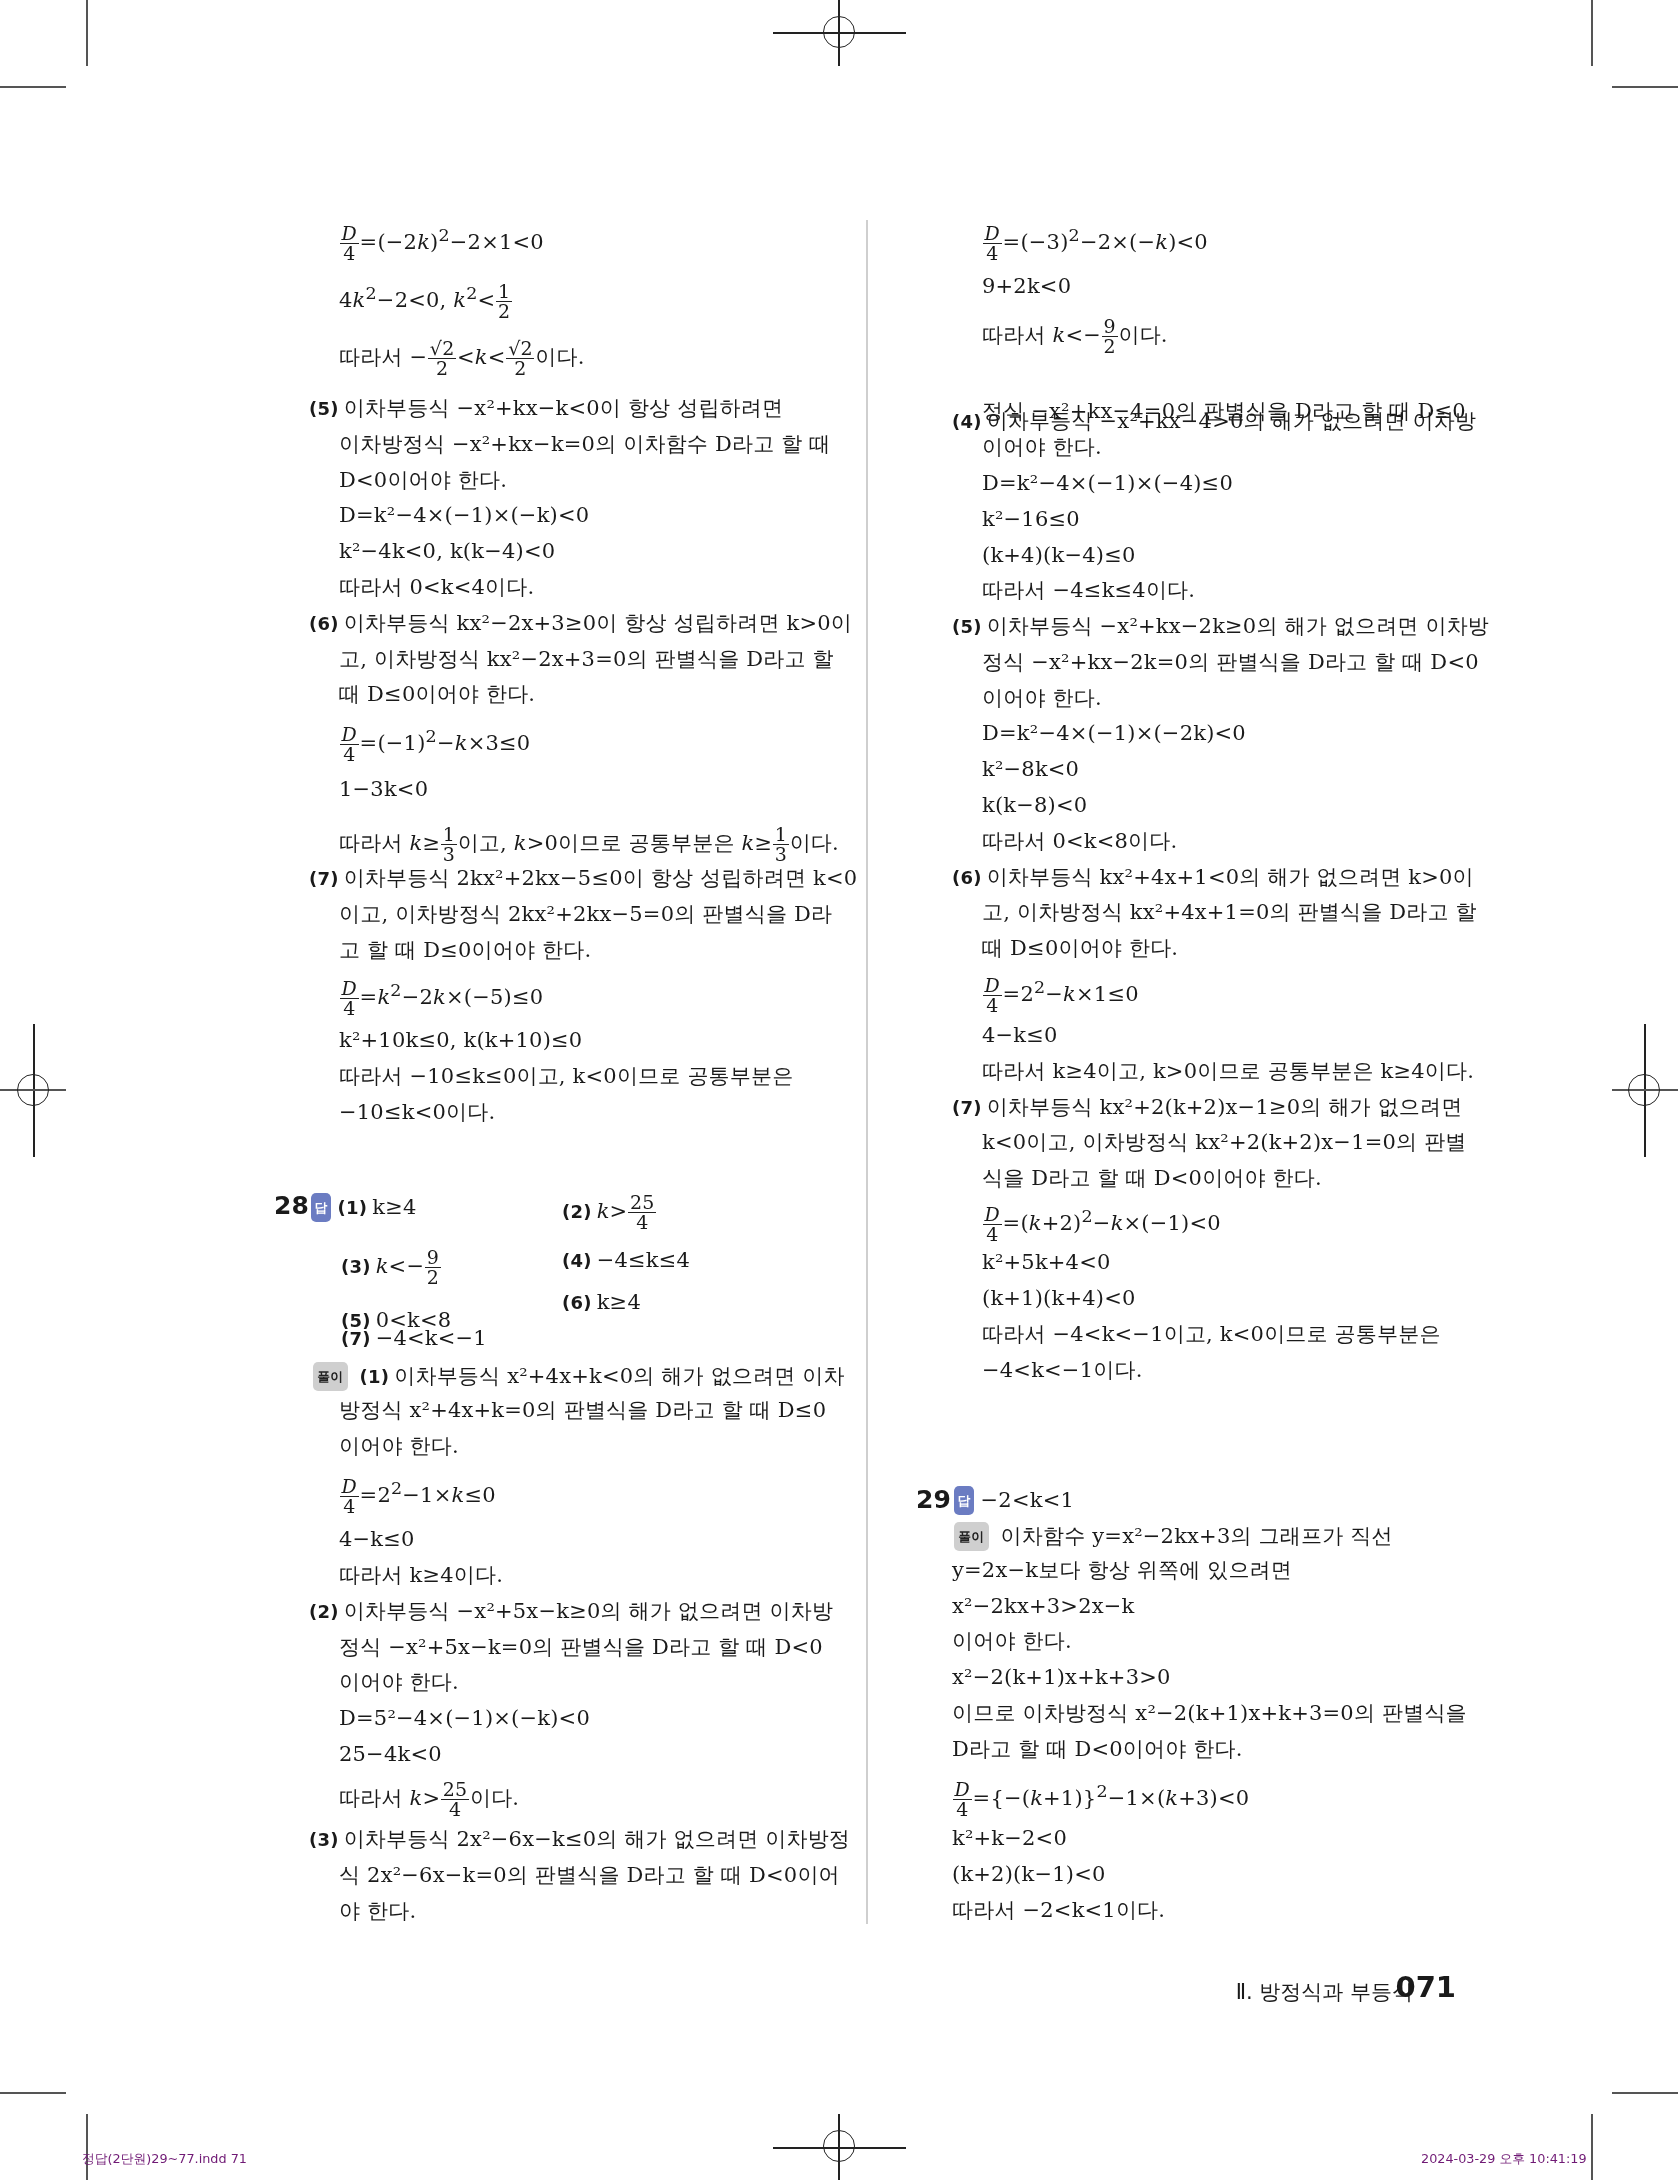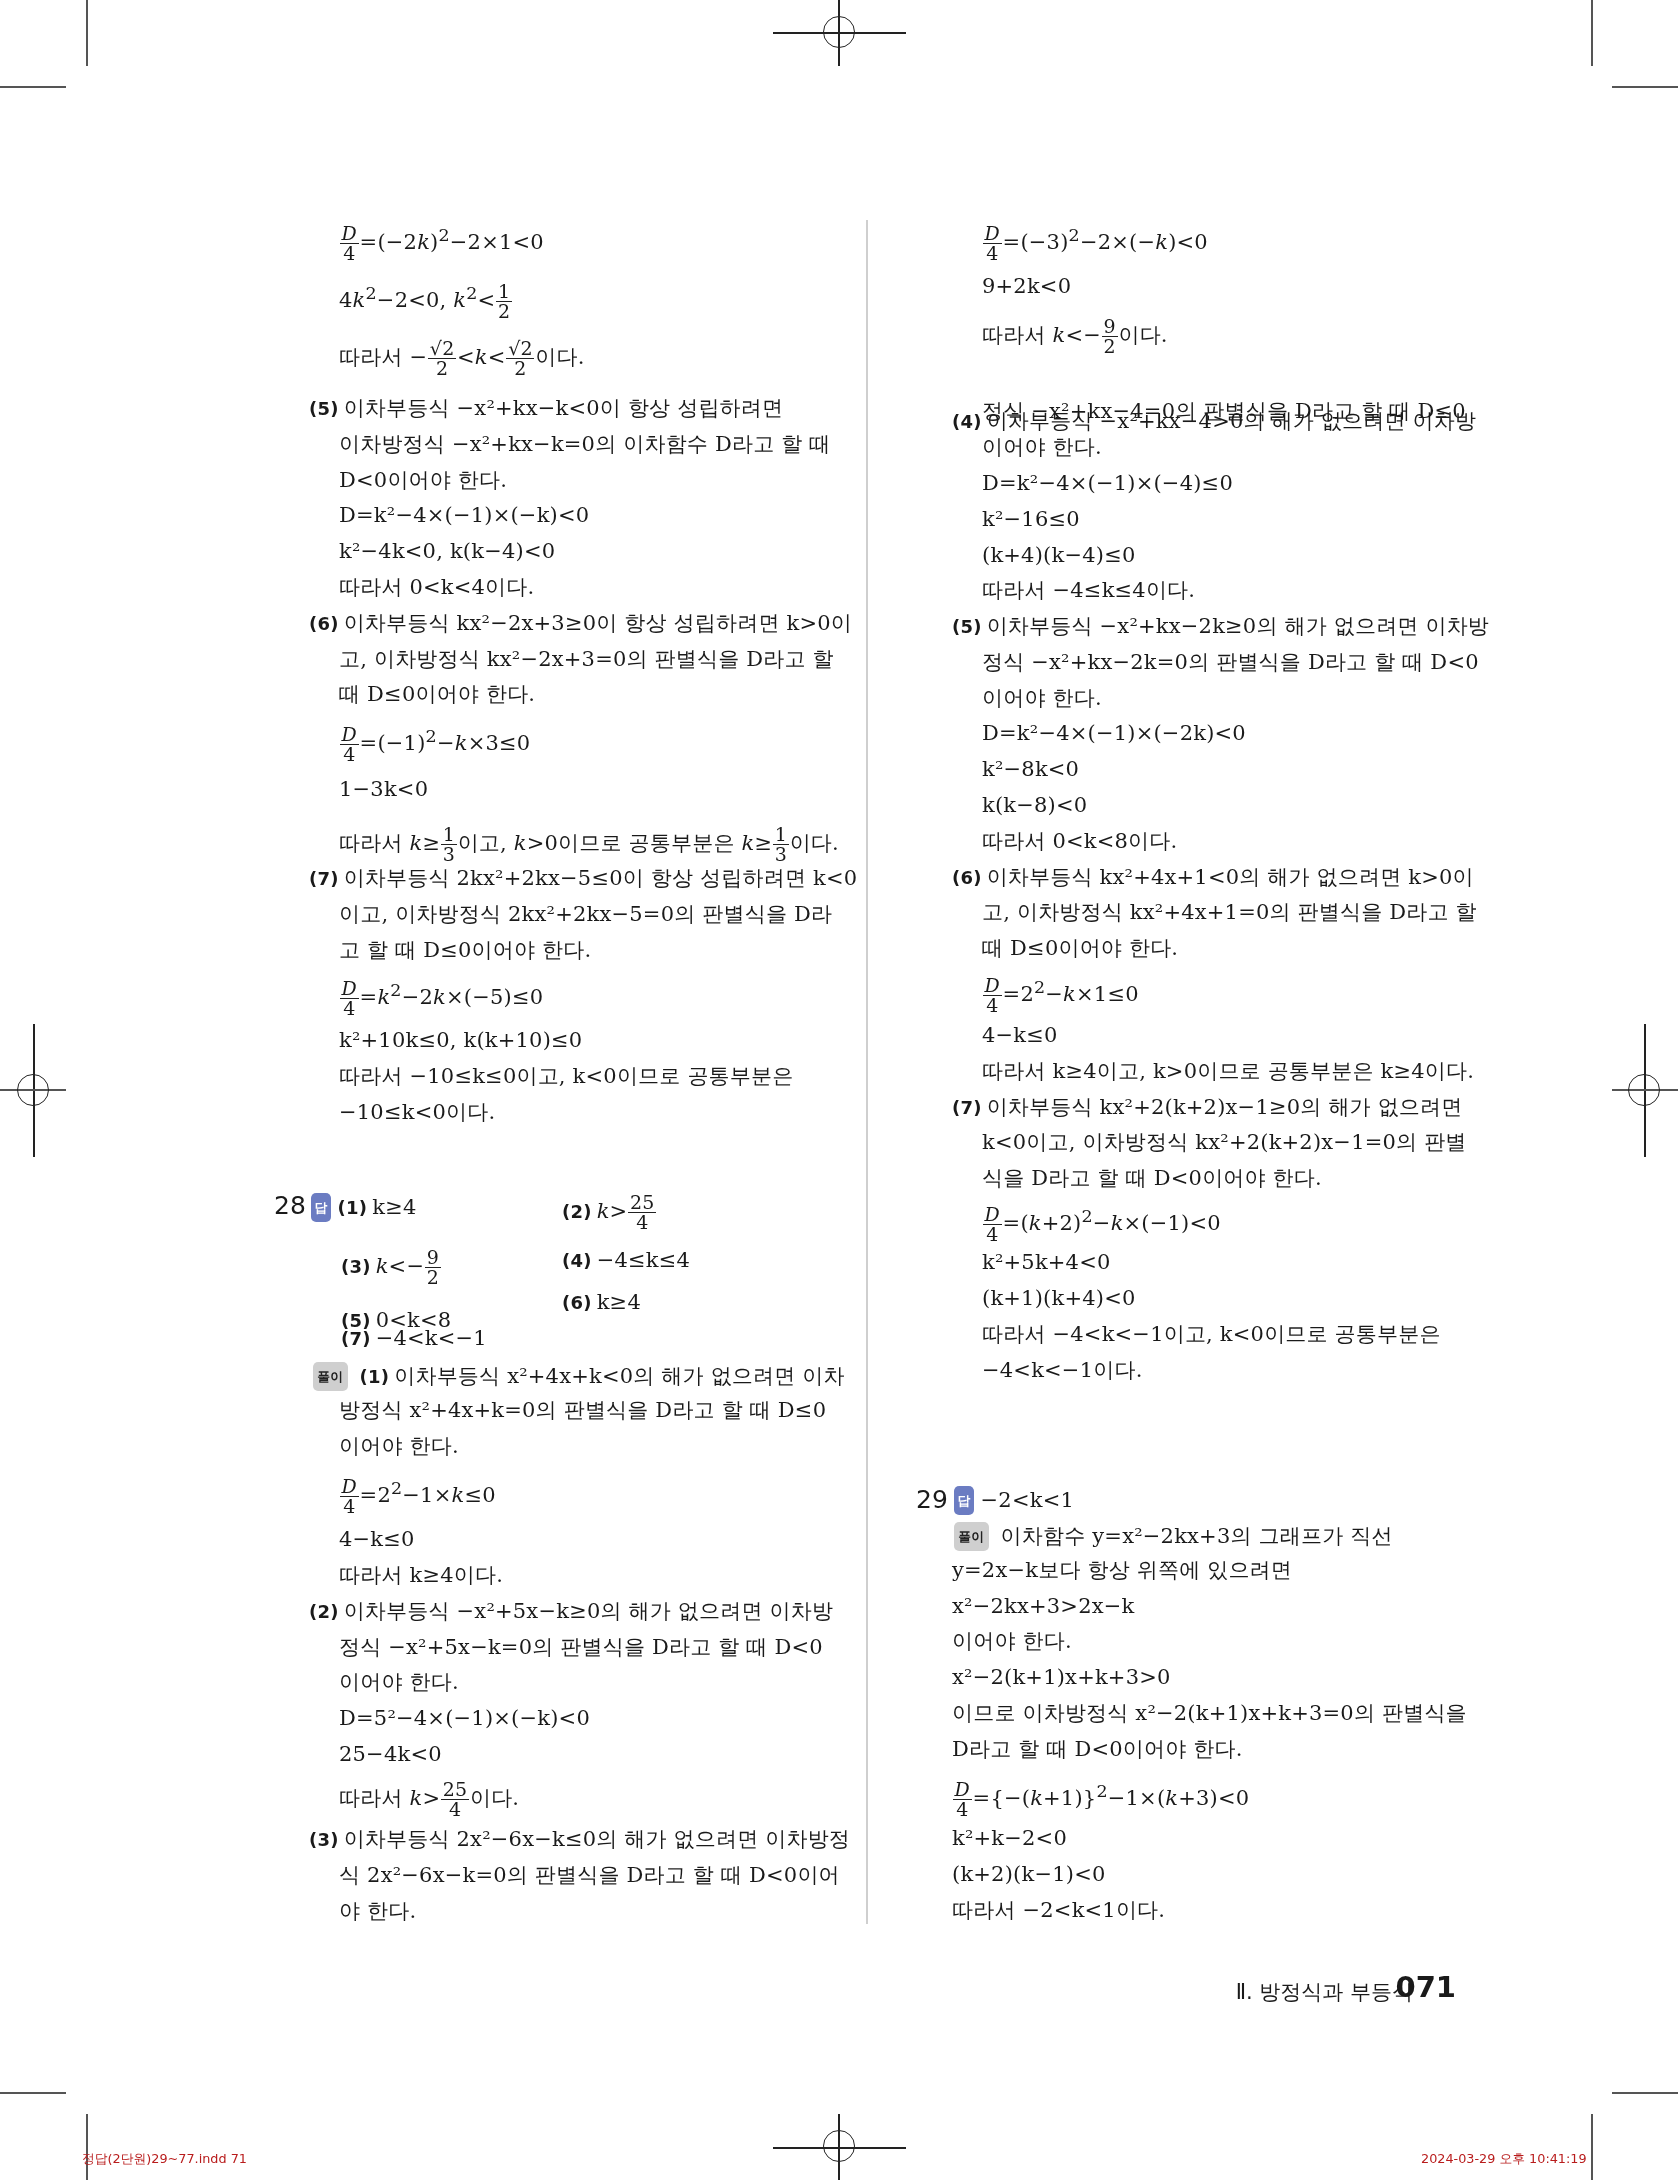--- a/index.html
+++ b/index.html
@@ -3,30 +3,30 @@
 <meta charset="utf-8">
 <style>
   html, body { margin: 0; padding: 0; background: #ffffff; }
   body { width: 1679px; height: 2181px; position: relative; overflow: hidden;
          font-family: "DejaVu Serif", "Liberation Serif", serif; color: #1a1a1a; }
   .mark-line { position: absolute; background: #555; }
   .reg { position: absolute; width: 32px; height: 32px; border: 1.7px solid #222; border-radius: 50%; box-sizing: border-box; }
   .col-divider { position: absolute; left: 866px; top: 220px; width: 1.7px; height: 1704px; background: #cfcfcf; }
   .line { position: absolute; font-size: 21px; line-height: 25.6px; white-space: nowrap; letter-spacing: 0.2px; }
   .label { font-family: "DejaVu Sans", "Liberation Sans", sans-serif; font-weight: bold; font-size: 18px; margin-right: 5.1px; }
-  .prob-num { position: absolute; font-family: "DejaVu Sans", "Liberation Sans", sans-serif; font-weight: normal; font-size: 25px; }
+  .prob-num { position: absolute; font-family: "DejaVu Sans", "Liberation Sans", sans-serif; font-weight: bold; font-size: 25px; }
   .badge-answer { display: inline-block; background: #6b7cc2; color: #fff; font-family: "DejaVu Sans", sans-serif; font-weight: bold; font-size: 12.8px; border-radius: 5.1px; padding: 1.7px 3.4px; vertical-align: 2.6px; margin-right: 6.8px; }
   .badge-sol { display: inline-block; background: #cfcfcf; color: #222; font-family: "DejaVu Sans", sans-serif; font-weight: bold; font-size: 12.8px; border-radius: 5.1px; padding: 1.7px 4.3px; vertical-align: 2.6px; margin-right: 12px; }
   .frac { display: inline-flex; flex-direction: column; align-items: center; vertical-align: middle; font-size: 19px; line-height: 19px; margin: 0 0.9px; }
   .frac .num { border-bottom: 1.3px solid #222; padding: 0 1.7px; }
   .frac .den { padding: 0 1.7px; }
   i { font-style: italic; }
   .footer-title { position: absolute; right: 223px; top: 1978px; font-family: "DejaVu Sans", sans-serif; font-size: 21px; }
   .page-num { position: absolute; right: 223px; top: 1970px; font-family: "DejaVu Sans", sans-serif; font-weight: bold; font-size: 29px; }
-  .slug { position: absolute; font-family: "DejaVu Sans", "Liberation Sans", sans-serif; font-size: 12.8px; color: #b91c1c; }
+  .slug { position: absolute; font-family: "DejaVu Sans", "Liberation Sans", sans-serif; font-size: 12.8px; color: #701a75; }
 </style>
 </head>
 <body>
 
 <div>
   <div class="mark-line" style="left:86px;top:0;width:1.7px;height:66px;"></div>
   <div class="mark-line" style="left:0;top:86px;width:66px;height:1.7px;"></div>
   <div class="mark-line" style="left:1591px;top:0;width:1.7px;height:66px;"></div>
   <div class="mark-line" style="left:1612px;top:86px;width:66px;height:1.7px;"></div>
   <div class="mark-line" style="left:86px;top:2114px;width:1.7px;height:66px;"></div>

